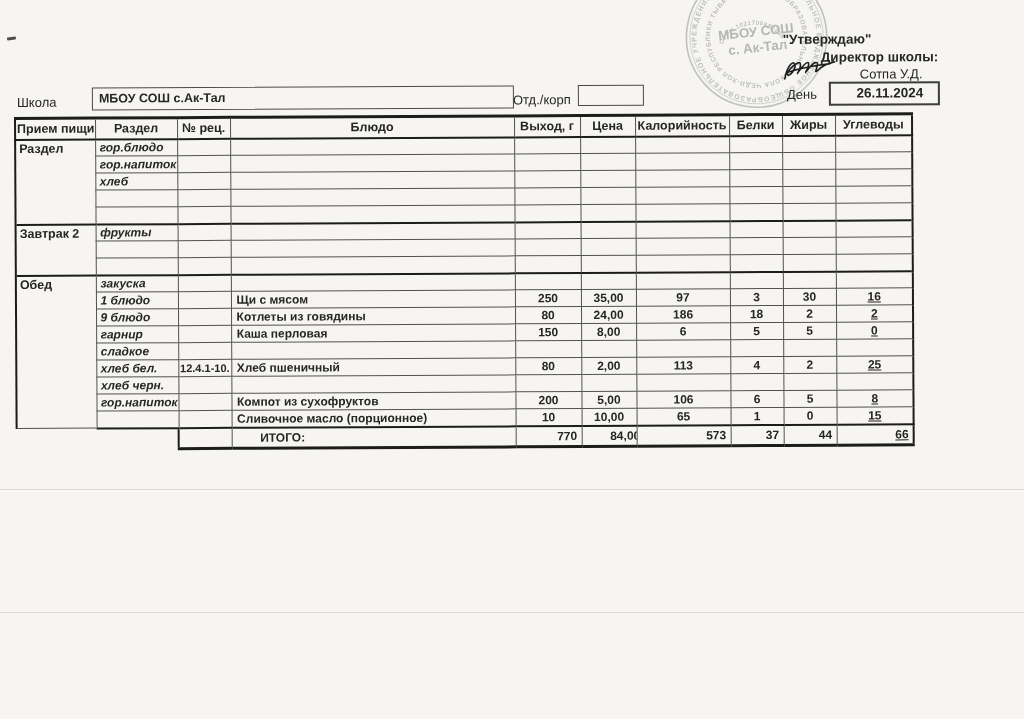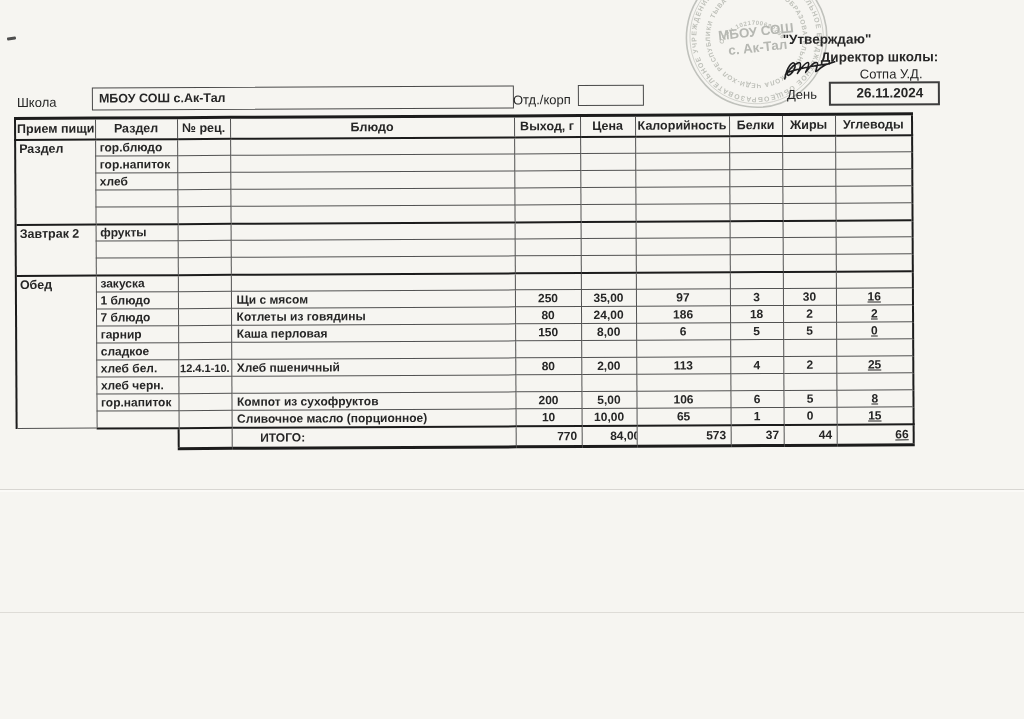--- a/index.html
+++ b/index.html
@@ -52,21 +52,21 @@
   .menu th{
     font-size:12.5px;font-weight:600;text-align:center;padding:0 1px;
     border-top:3px solid #1c1c1c;border-bottom:2.5px solid #1c1c1c;
   }
   .menu th:first-child{border-left:2.5px solid #1c1c1c;}
   .menu th:last-child{border-right:2.5px solid #1c1c1c;}
   td.meal{
     vertical-align:top;text-align:left;font-size:12.5px;
     border-left:2.5px solid #1c1c1c;padding:1px 3px;
   }
-  td.rz{text-align:left;}
+  td.rz{text-align:left;font-style:italic;}
   td.rc{text-align:center;font-size:11px;padding:0 1px;}
   td.ds{text-align:left;padding-left:5px;}
   td.nm{text-align:center;}
   td.last{border-right:2.5px solid #1c1c1c;text-decoration:underline;}
   tr.sec td{border-top:2.5px solid #1c1c1c;}
   tr.endsec td{border-bottom:2.5px solid #1c1c1c;}
   tr.total td{border-bottom:3px solid #1c1c1c;height:18px;padding-left:28px;}
   tr.total td.ghost{border:none;background:transparent;}
   tr.total td.tstart{border-left:2.5px solid #1c1c1c;}
   tr.total td.nmr{text-align:right;}
@@ -259,21 +259,21 @@
         <td class="rc"></td>
         <td class="ds">Щи с мясом</td>
         <td class="nm">250</td>
         <td class="nm">35,00</td>
         <td class="nm">97</td>
         <td class="nm">3</td>
         <td class="nm">30</td>
         <td class="nm last">16</td>
       </tr>
       <tr>
-        <td class="rz">7 блюдо</td>
+        <td class="rz">9 блюдо</td>
         <td class="rc"></td>
         <td class="ds">Котлеты из говядины</td>
         <td class="nm">80</td>
         <td class="nm">24,00</td>
         <td class="nm">186</td>
         <td class="nm">18</td>
         <td class="nm">2</td>
         <td class="nm last">2</td>
       </tr>
       <tr>

